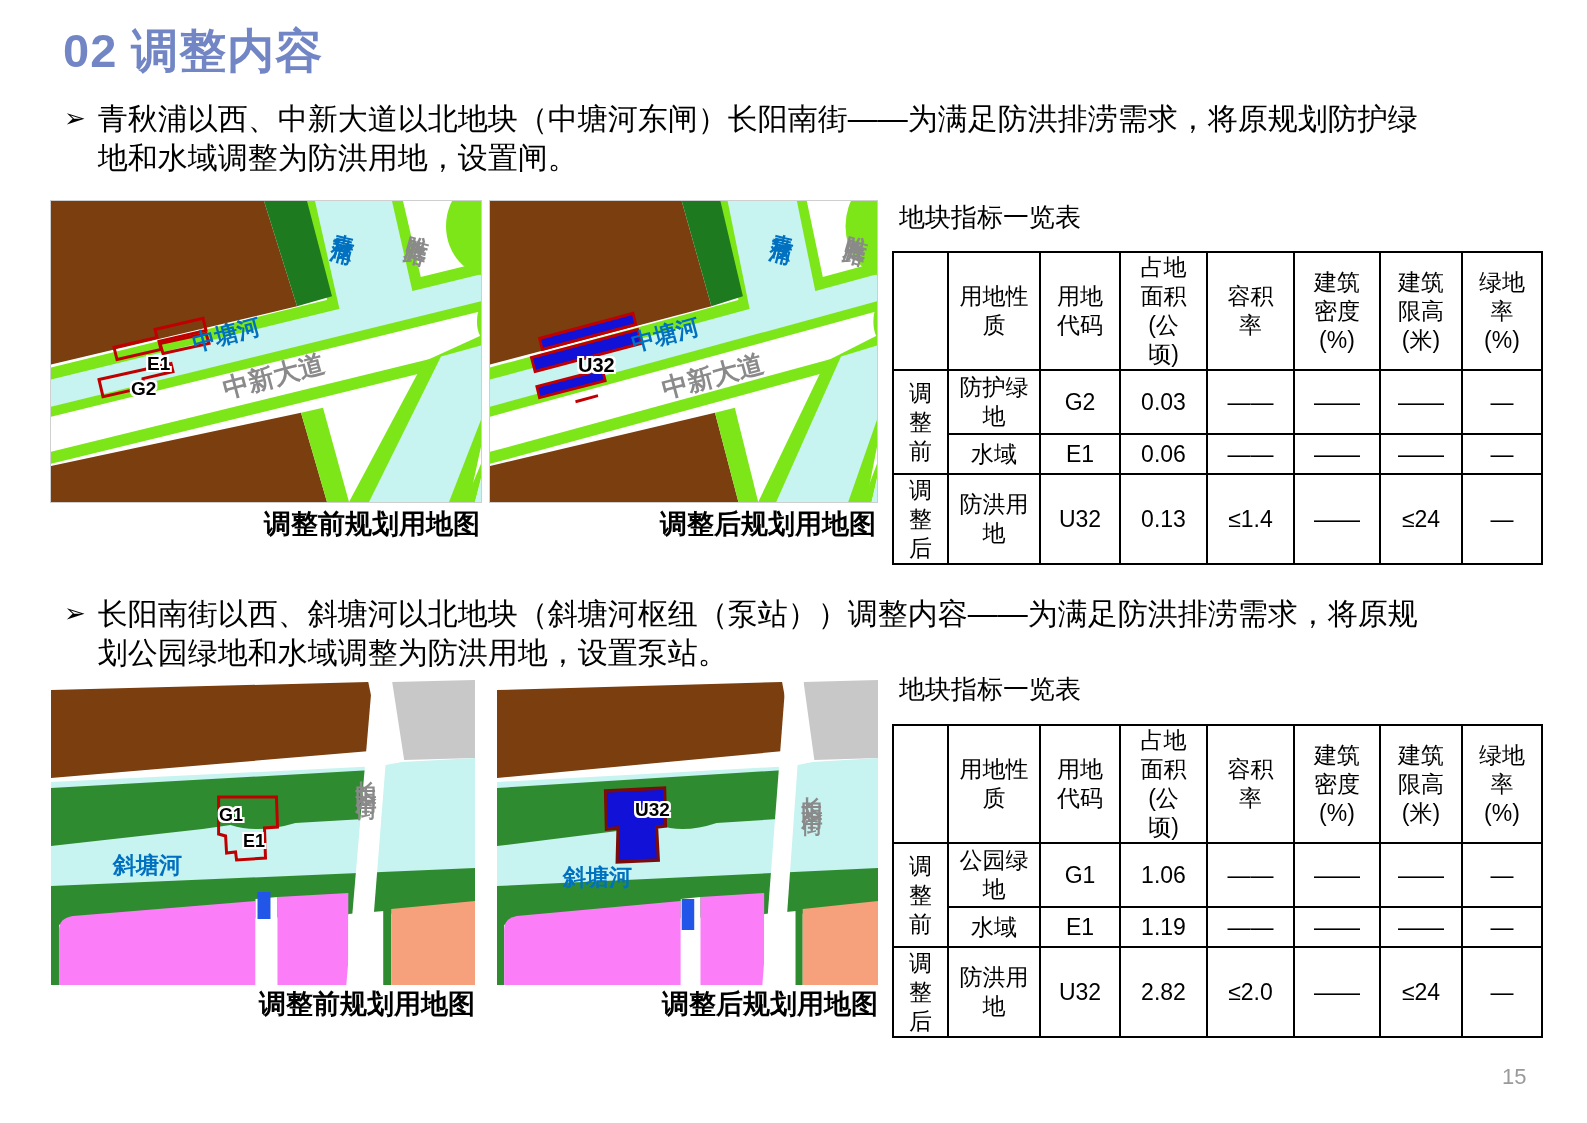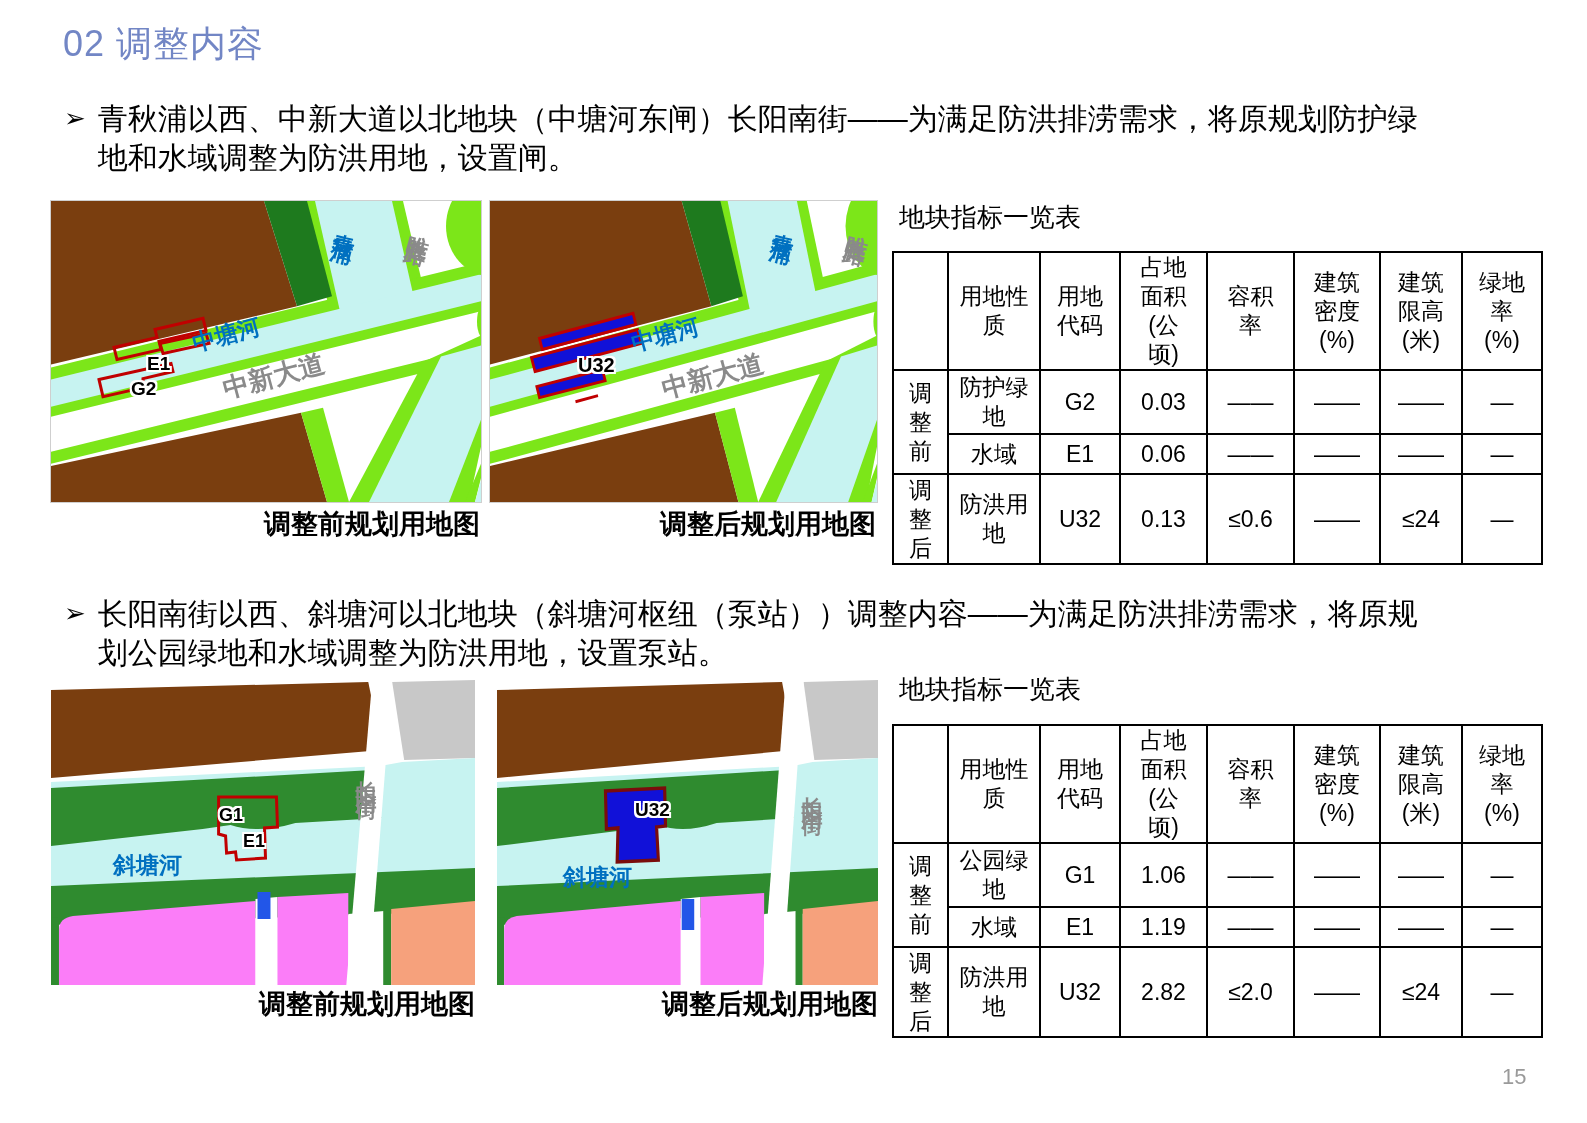--- a/index.html
+++ b/index.html
@@ -1,18 +1,18 @@
 <!DOCTYPE html>
 <html><head>
 <meta charset="utf-8">
 <style>
   html,body{margin:0;padding:0;background:#fff;}
   #slide{position:relative;width:1587px;height:1123px;background:#fff;overflow:hidden;
          font-family:"Liberation Sans","DejaVu Sans",sans-serif;color:#000;}
-  .title{position:absolute;left:63px;top:20px;font-size:36px;font-weight:normal;color:#7286C5;letter-spacing:1px;}
+  .title{position:absolute;left:63px;top:20px;font-size:47px;font-weight:bold;color:#7286C5;letter-spacing:1px;}
   .bullet{position:absolute;display:flex;gap:12px;font-size:30px;line-height:39px;font-weight:500;}
   .bullet .marker{font-size:26px;line-height:39px;}
   .bullet .btxt{white-space:pre-line;width:1412px;}
   .map{position:absolute;background:#fff;}
   .map svg{position:absolute;left:0;top:0;width:100%;height:100%;}
   .bordered{border:1px solid #cfcfcf;}
   .lab{position:absolute;font-weight:bold;white-space:pre;}
   .blue{color:#0070C0;}
   .gray{color:#8A8A8A;}
   .vert{writing-mode:vertical-rl;text-orientation:upright;letter-spacing:4px;}
@@ -166,21 +166,21 @@
       <td>—</td>
     </tr>
     <tr style="height:90px">
       <td>调
 整
 后</td>
       <td>防洪用
 地</td>
       <td>U32</td>
       <td>0.13</td>
-      <td>≤0.6</td>
+      <td>≤1.4</td>
       <td>——</td>
       <td>≤24</td>
       <td>—</td>
     </tr>
   </tbody>
     </table>
 
   <div class="bullet" style="left:64px;top:594px;">
     <span class="marker">➢</span>
     <span class="btxt">长阳南街以西、斜塘河以北地块（斜塘河枢纽（泵站））调整内容——为满足防洪排涝需求，将原规

